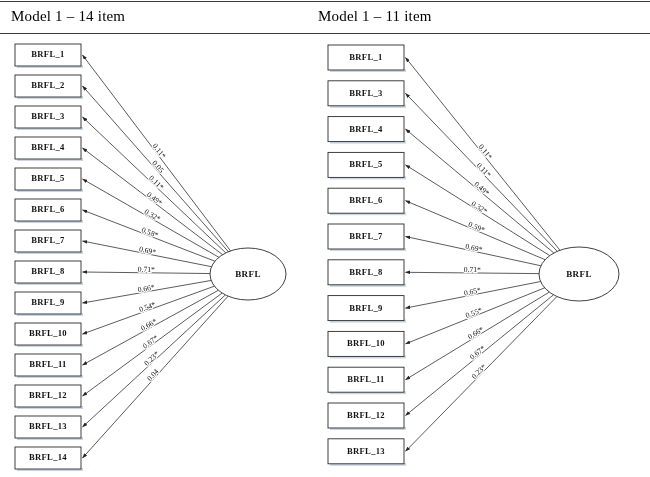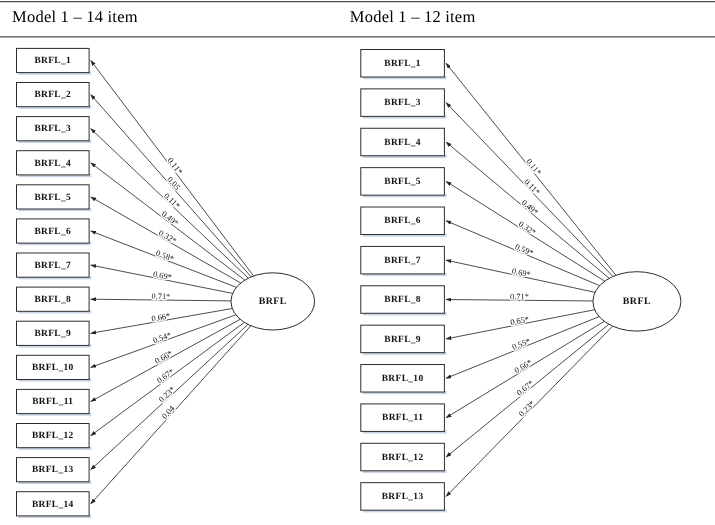--- a/index.html
+++ b/index.html
@@ -110,21 +110,21 @@
 </head>
 <body>
 
 <div id="page">
 
   <div class="rule-top"></div>
   <div class="rule-under-title"></div>
 
   <div class="panel-title" id="title-left">Model 1 – 14 item</div>
 
-  <div class="panel-title" id="title-right">Model 1 – 12 item</div>
+  <div class="panel-title" id="title-right">Model 1 – 11 item</div>
 
   <div class="panel" id="panel-left">
     <svg class="svg-layer" id="svg-left" viewBox="0 0 325 477">
         <defs>
           <marker id="arrow-0" markerWidth="7" markerHeight="5" refX="6.4" refY="2.5" orient="auto" markerUnits="strokeWidth">
             <path d="M0,0 L7,2.5 L0,5 z" fill="#262626"></path>
           </marker>
         </defs>
         <g>
           <line x1="230.55" y1="250.90" x2="82.50" y2="55.00" class="path-line" marker-end="url(#arrow-0)"></line>

